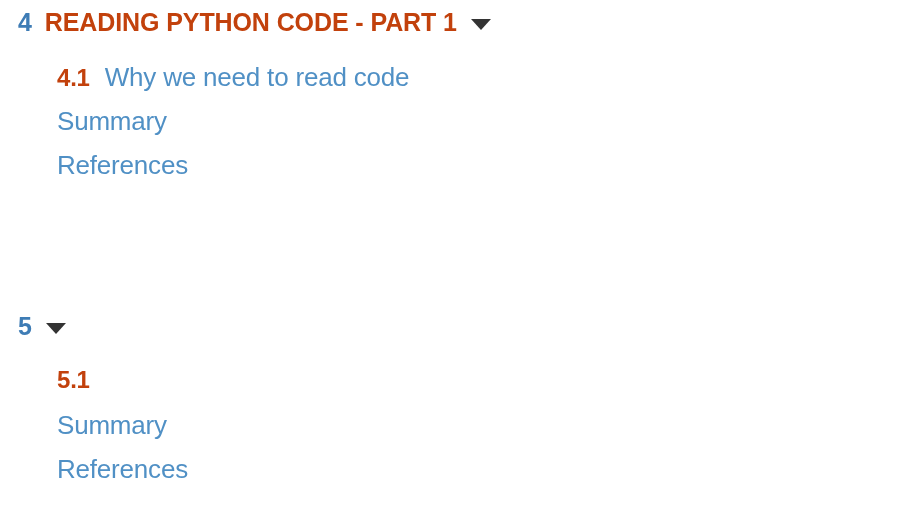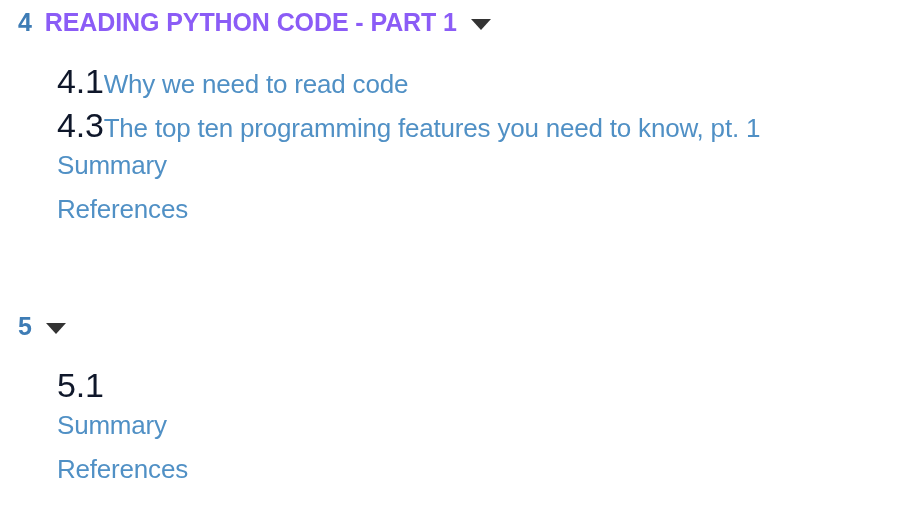--- a/index.html
+++ b/index.html
@@ -42,21 +42,21 @@
   }
   .chapter-number {
     font-size: 25px;
     font-weight: bold;
     color: #3E7CB5;
     letter-spacing: -0.1px;
   }
   .chapter-title {
     font-size: 25px;
     font-weight: bold;
-    color: #8b5cf6;
+    color: #c2410c;
     margin-left: 13px;
     letter-spacing: -0.1px;
   }
   .chevron {
     margin-left: 14px;
     width: 0;
     height: 0;
     border-left: 10px solid transparent;
     border-right: 10px solid transparent;
     border-top: 11px solid #333333;
@@ -72,32 +72,33 @@
   }
   .sub-item {
     display: flex;
     align-items: baseline;
     height: 44px;
     padding-left: 57px;
     white-space: nowrap;
     cursor: pointer;
   }
   .sub-number {
-    font-size: 34px;
-    font-weight: normal;
-    color: #0f172a;
+    font-size: 24px;
+    font-weight: bold;
+    color: #c2410c;
     letter-spacing: -0.2px;
   }
   .sub-label {
     font-size: 26px;
     font-weight: normal;
     color: #5090C5;
     letter-spacing: -0.2px;
   }
   .sub-number + .sub-label {
+    margin-left: 15px;
   }
 
   
   .sub-list { margin-top: 18px; }
   #chapter-group-1 .sub-list { margin-top: 18px; text-align: center; }
 </style>
 </head>
 <body>
 
 <div class="toc">
@@ -107,24 +108,20 @@
     <div class="chapter-heading">
       <span class="chapter-number">4</span>
       <span class="chapter-title">READING PYTHON CODE - PART 1</span>
       <span class="chevron"></span>
     </div>
 
     <ul class="sub-list">
       <li class="sub-item">
         <span class="sub-number">4.1</span>
         <span class="sub-label">Why we need to read code</span>
-      </li>
-      <li class="sub-item">
-        <span class="sub-number">4.3</span>
-        <span class="sub-label">The top ten programming features you need to know, pt. 1</span>
       </li>
       <li class="sub-item">
         <span class="sub-label">Summary</span>
       </li>
       <li class="sub-item">
         <span class="sub-label">References</span>
       </li>
     </ul>
   </div>
 

